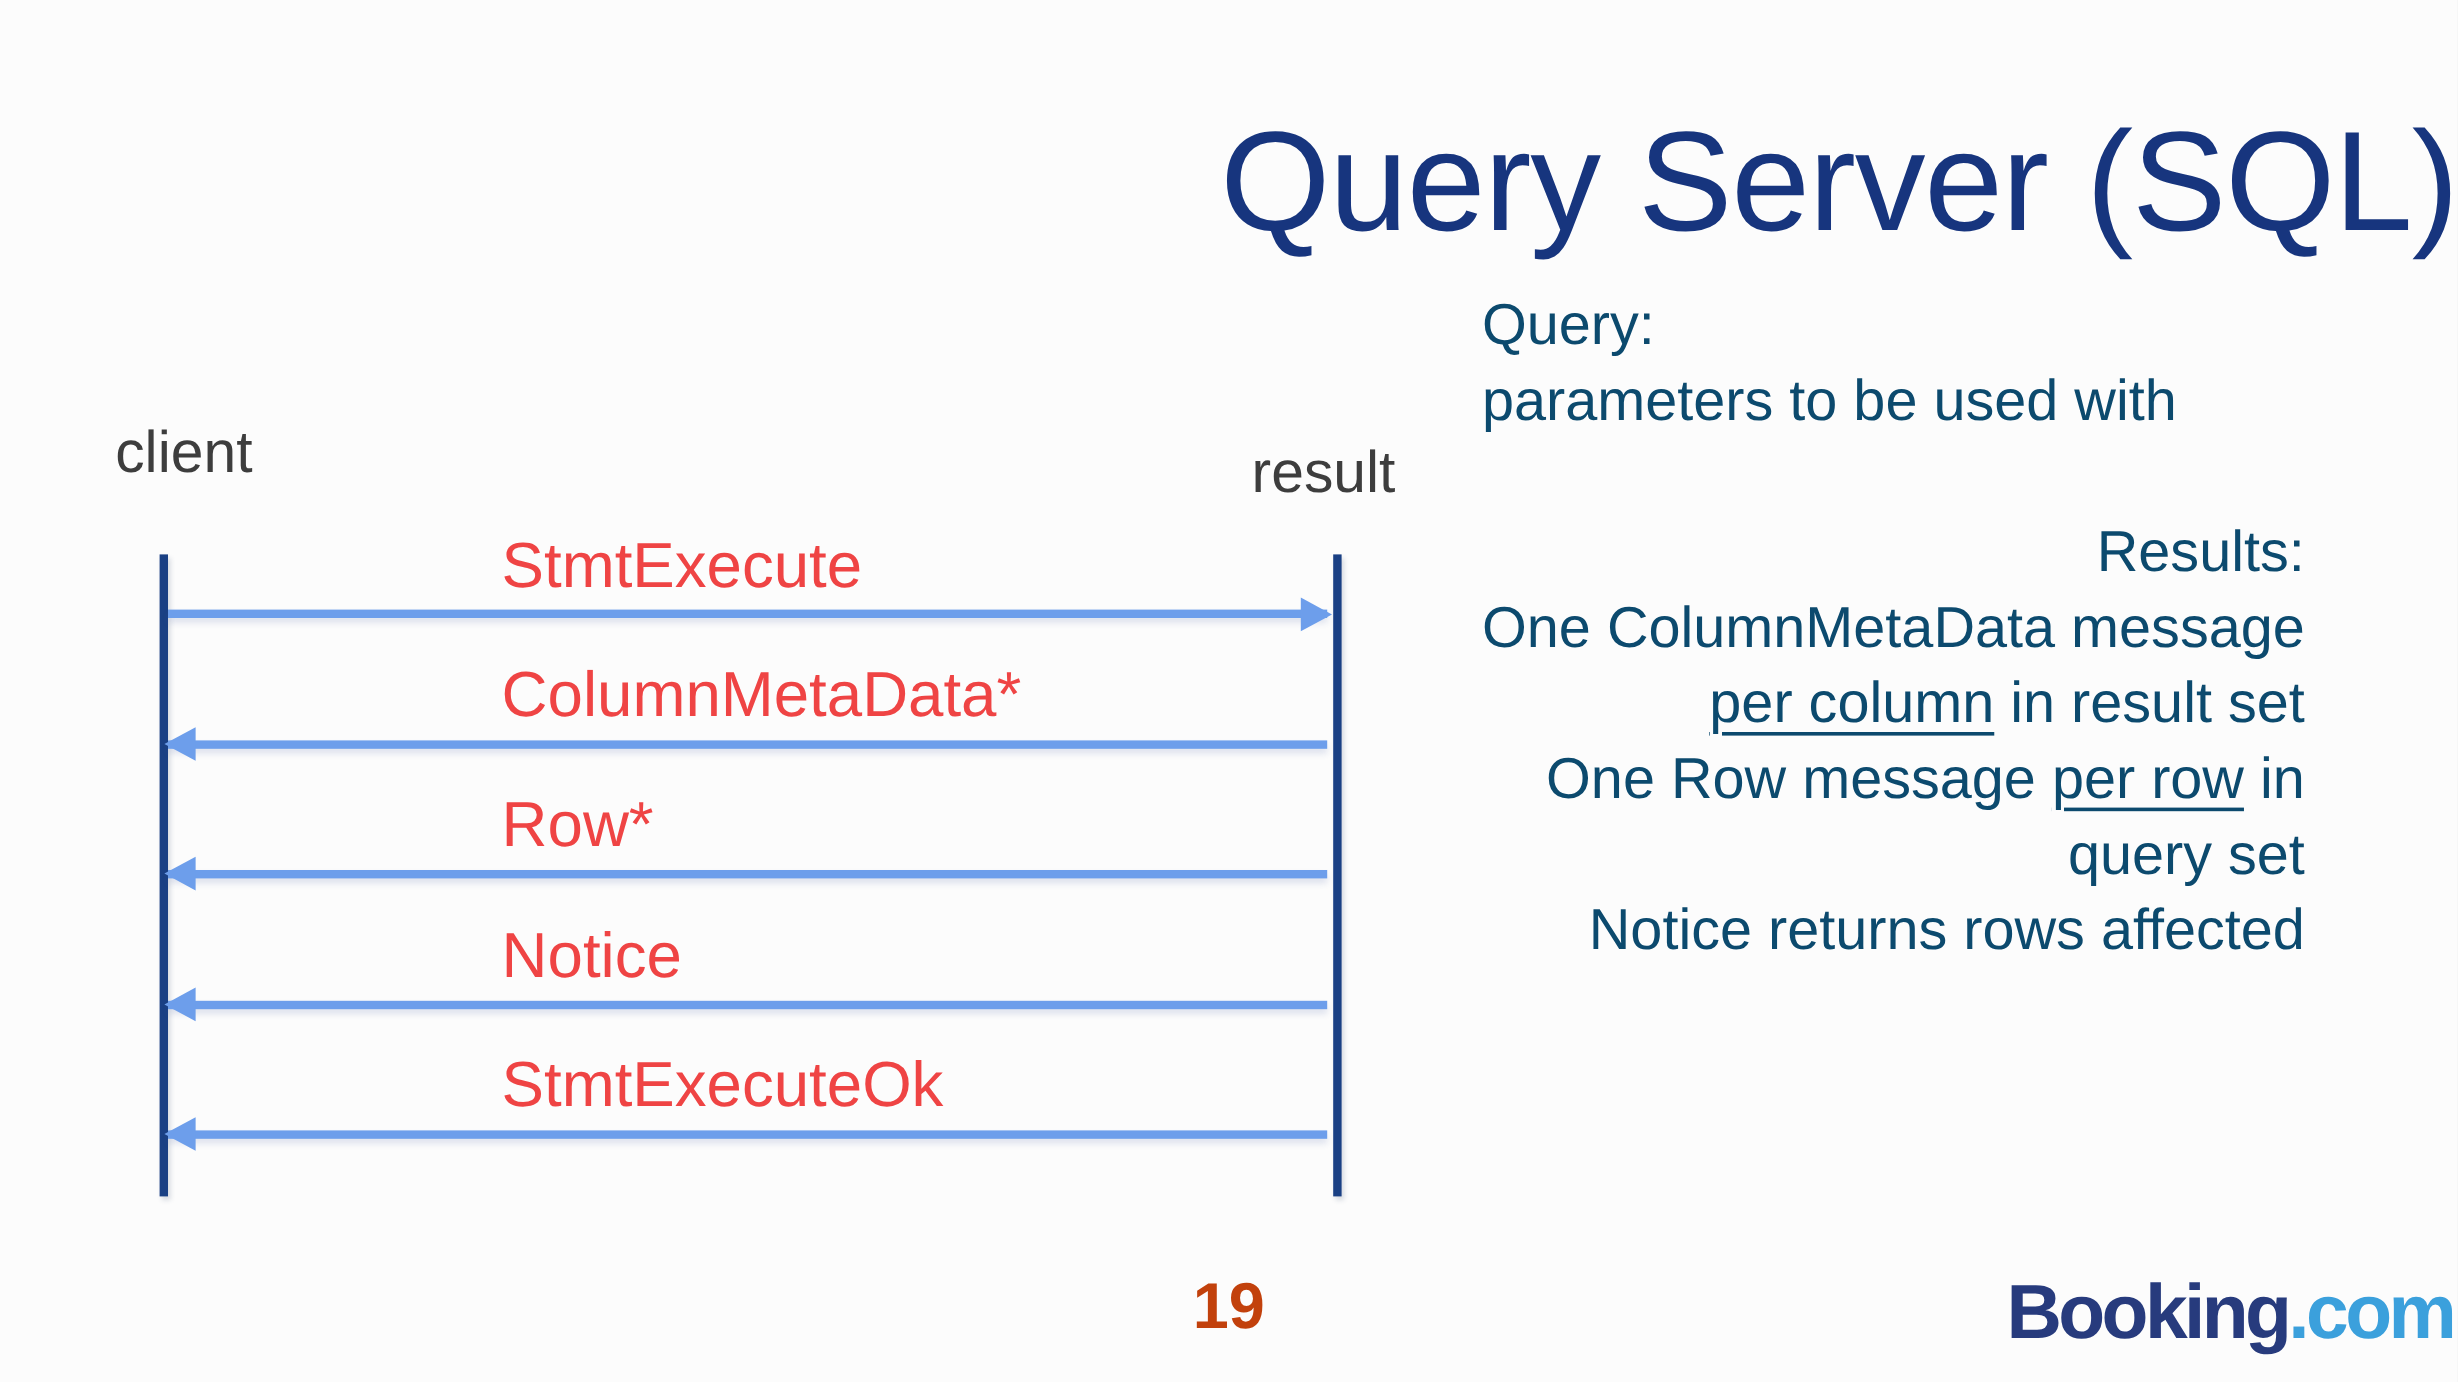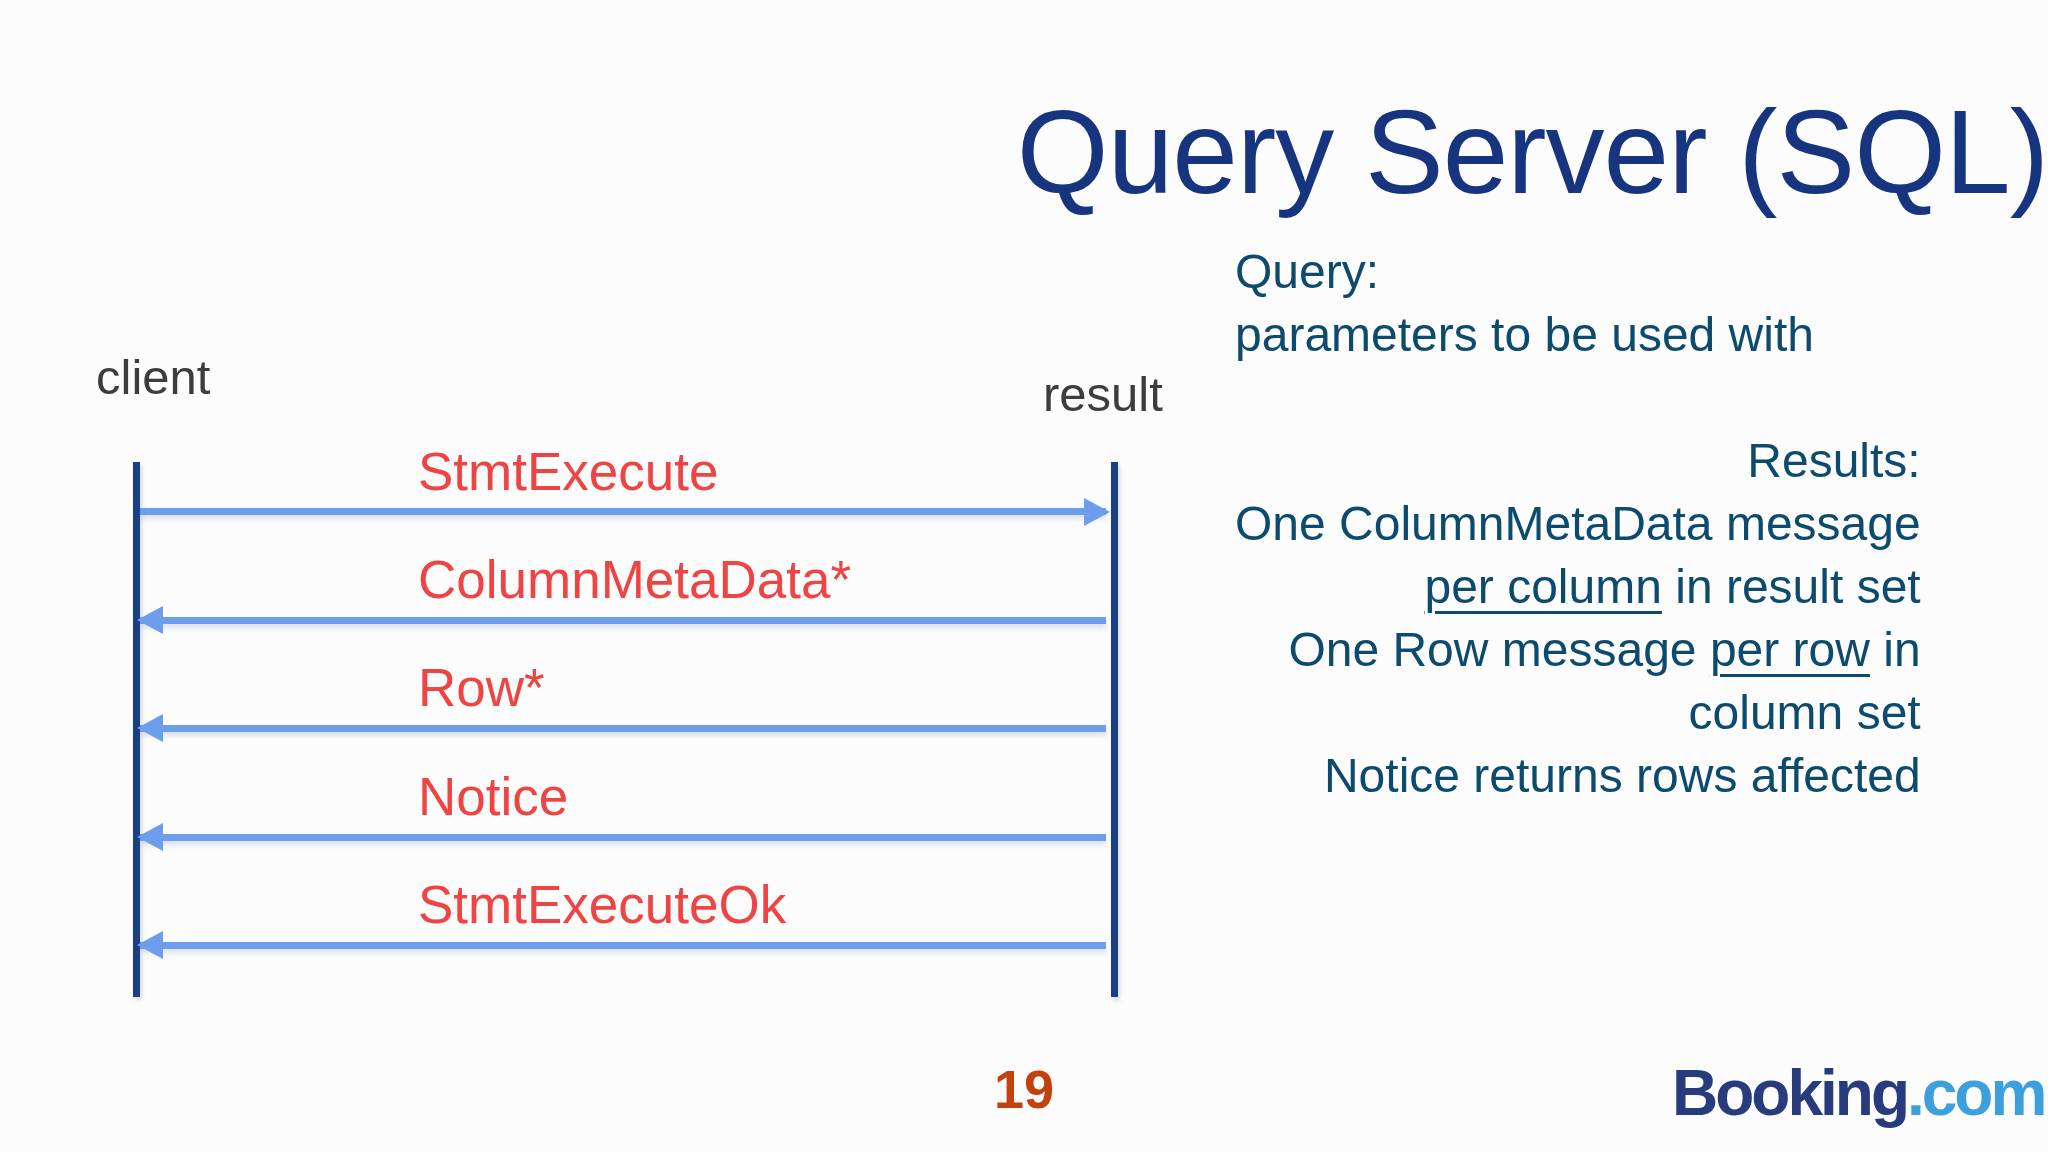--- a/index.html
+++ b/index.html
@@ -144,21 +144,21 @@
   <div class="notes">
     <div class="note-block">
       <div class="note-line">Query:</div>
       <div class="note-line">parameters to be used with</div>
     </div>
     <div class="note-block note-block-results">
       <div class="note-line">Results:</div>
       <div class="note-line">One ColumnMetaData message</div>
       <div class="note-line"><span class="u">per column</span><span> in result set</span></div>
       <div class="note-line"><span>One Row message </span><span class="u">per row</span><span> in</span></div>
-      <div class="note-line">column set</div>
+      <div class="note-line">query set</div>
       <div class="note-line">Notice returns rows affected</div>
     </div>
   </div>
 
   <div class="page-number">19</div>
   <div class="logo"><span class="logo-primary">Booking</span><span class="logo-suffix">.com</span></div>
 
 </div>
 
 </body></html>

